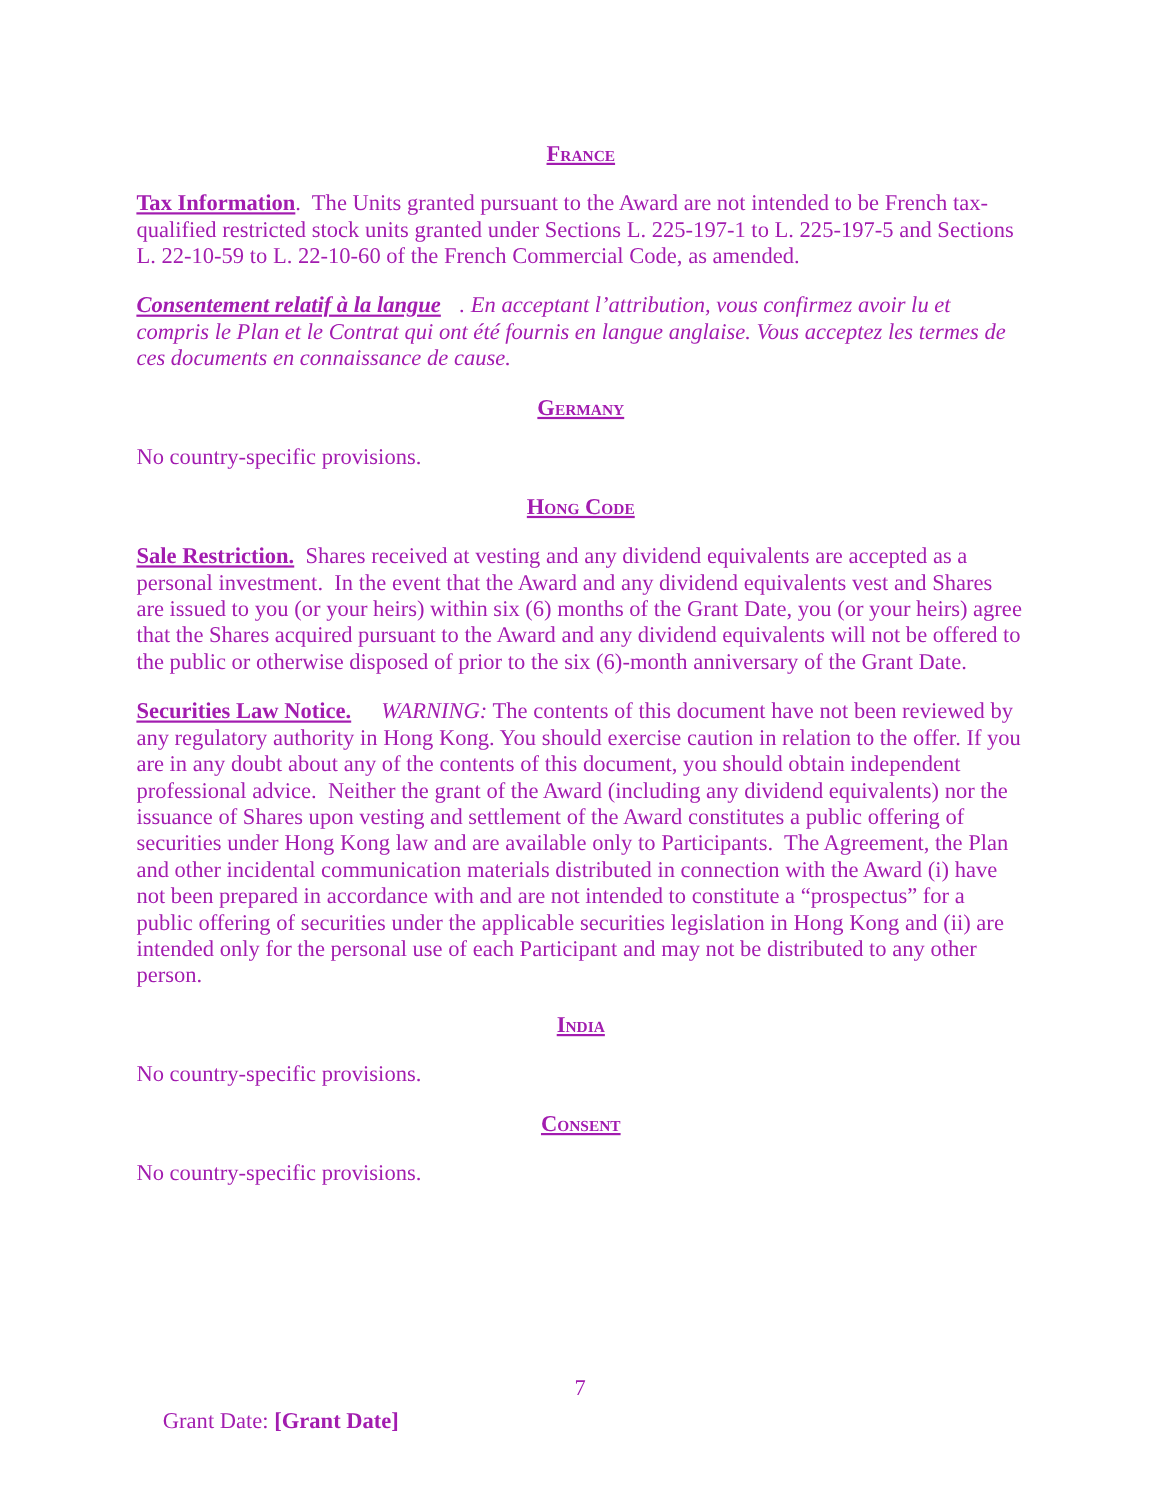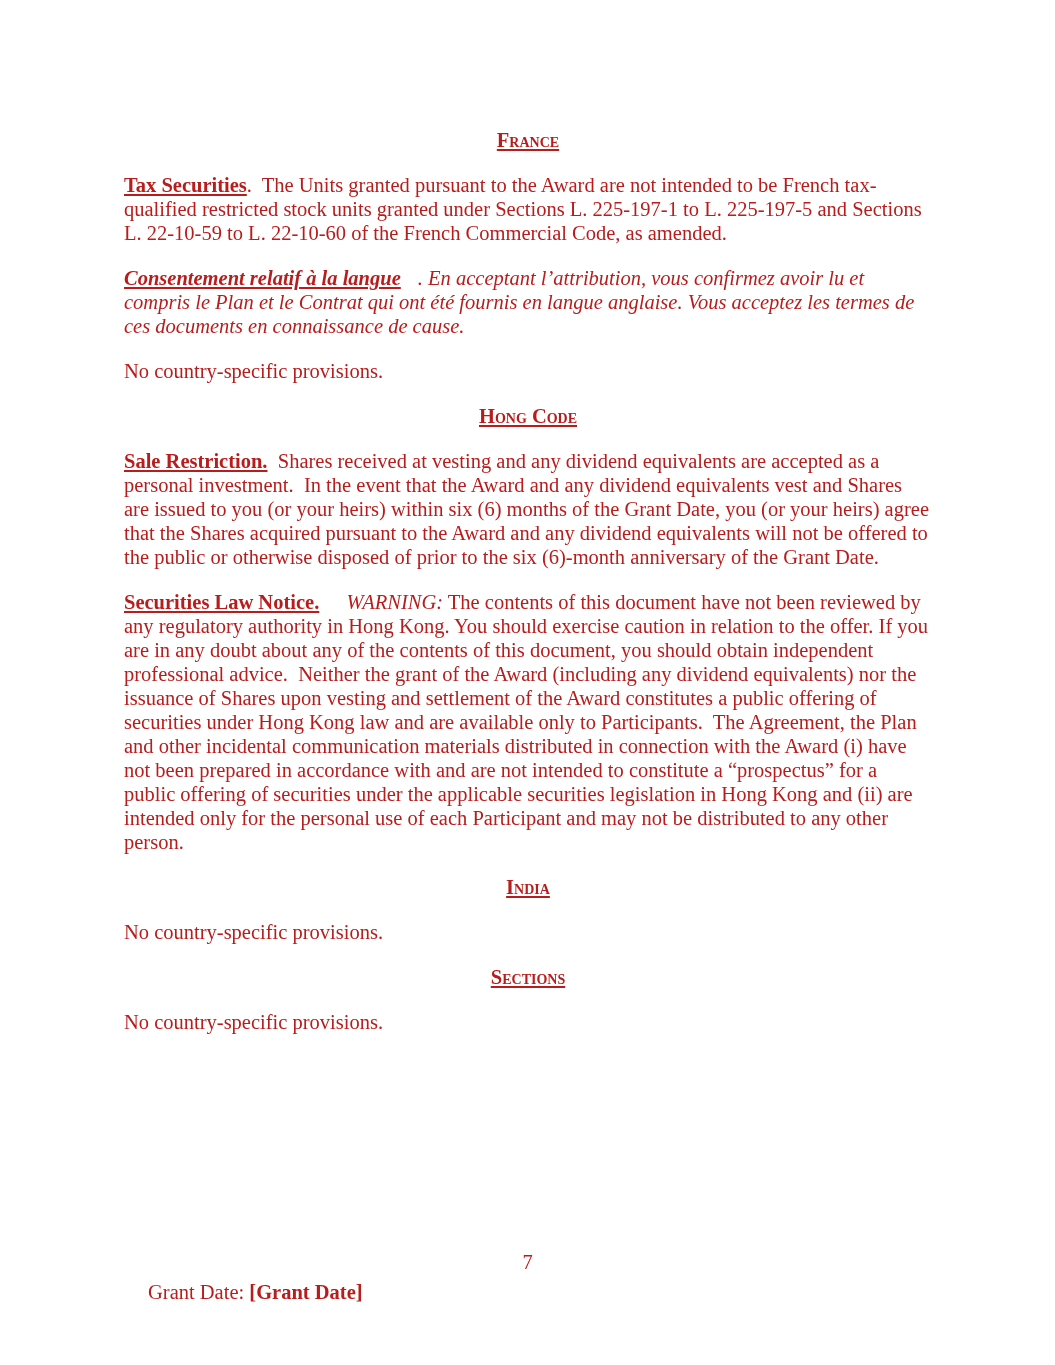--- a/index.html
+++ b/index.html
@@ -8,21 +8,21 @@
     background: #ffffff;
   }
   .page {
     position: relative;
     width: 1055px;
     height: 1365px;
     background: #ffffff;
     font-family: "Liberation Serif", "DejaVu Serif", serif;
     font-size: 20.5px;
     line-height: 24px;
-    color: #b91c1c;
+    color: #a21caf;
     overflow: hidden;
   }
   .content {
     position: absolute;
     left: 124px;
     top: 128px;
     width: 808px;
   }
   .sec-heading {
     text-align: center;
@@ -68,39 +68,40 @@
   }
 </style>
 </head>
 <body>
 
 <div class="page">
   <div class="content">
 
     <div class="sec-heading">France</div>
 
-    <p class="para"><span class="lbl">Tax Securities</span><span>.  The Units granted pursuant to the Award are not intended to be French tax-qualified restricted stock units granted under Sections L. 225-197-1 to L. 225-197-5 and Sections L. 22-10-59 to L. 22-10-60 of the French Commercial Code, as amended.</span></p>
+    <p class="para"><span class="lbl">Tax Information</span><span>.  The Units granted pursuant to the Award are not intended to be French tax-qualified restricted stock units granted under Sections L. 225-197-1 to L. 225-197-5 and Sections L. 22-10-59 to L. 22-10-60 of the French Commercial Code, as amended.</span></p>
 
 
     <p class="para"><span class="lbl-bi">Consentement relatif à la langue</span><span class="italic">. En acceptant l’attribution, vous confirmez avoir lu et compris le Plan et le Contrat qui ont été fournis en langue anglaise. Vous acceptez les termes de ces documents en connaissance de cause.</span></p>
 
+    <div class="sec-heading">Germany</div>
 
     <p class="para">No country-specific provisions.</p>
 
     <div class="sec-heading">Hong Code</div>
 
     <p class="para"><span class="lbl">Sale Restriction.</span><span>  Shares received at vesting and any dividend equivalents are accepted as a personal investment.  In the event that the Award and any dividend equivalents vest and Shares are issued to you (or your heirs) within six (6) months of the Grant Date, you (or your heirs) agree that the Shares acquired pursuant to the Award and any dividend equivalents will not be offered to the public or otherwise disposed of prior to the six (6)-month anniversary of the Grant Date.</span></p>
 
     <p class="para"><span class="lbl">Securities Law Notice.</span><span class="italic">  WARNING:</span><span> The contents of this document have not been reviewed by any regulatory authority in Hong Kong. You should exercise caution in relation to the offer. If you are in any doubt about any of the contents of this document, you should obtain independent professional advice.  Neither the grant of the Award (including any dividend equivalents) nor the issuance of Shares upon vesting and settlement of the Award constitutes a public offering of securities under Hong Kong law and are available only to Participants.  The Agreement, the Plan and other incidental communication materials distributed in connection with the Award (i) have not been prepared in accordance with and are not intended to constitute a “prospectus” for a public offering of securities under the applicable securities legislation in Hong Kong and (ii) are intended only for the personal use of each Participant and may not be distributed to any other person.</span></p>
 
     <div class="sec-heading">India</div>
 
     <p class="para">No country-specific provisions.</p>
 
-    <div class="sec-heading">Sections</div>
+    <div class="sec-heading">Consent</div>
 
     <p class="para">No country-specific provisions.</p>
 
   </div>
 
   <div class="page-number">7</div>
 
   <div class="footer-line"><span>Grant Date: </span><span class="bold">[Grant Date]</span></div>
 </div>
 

